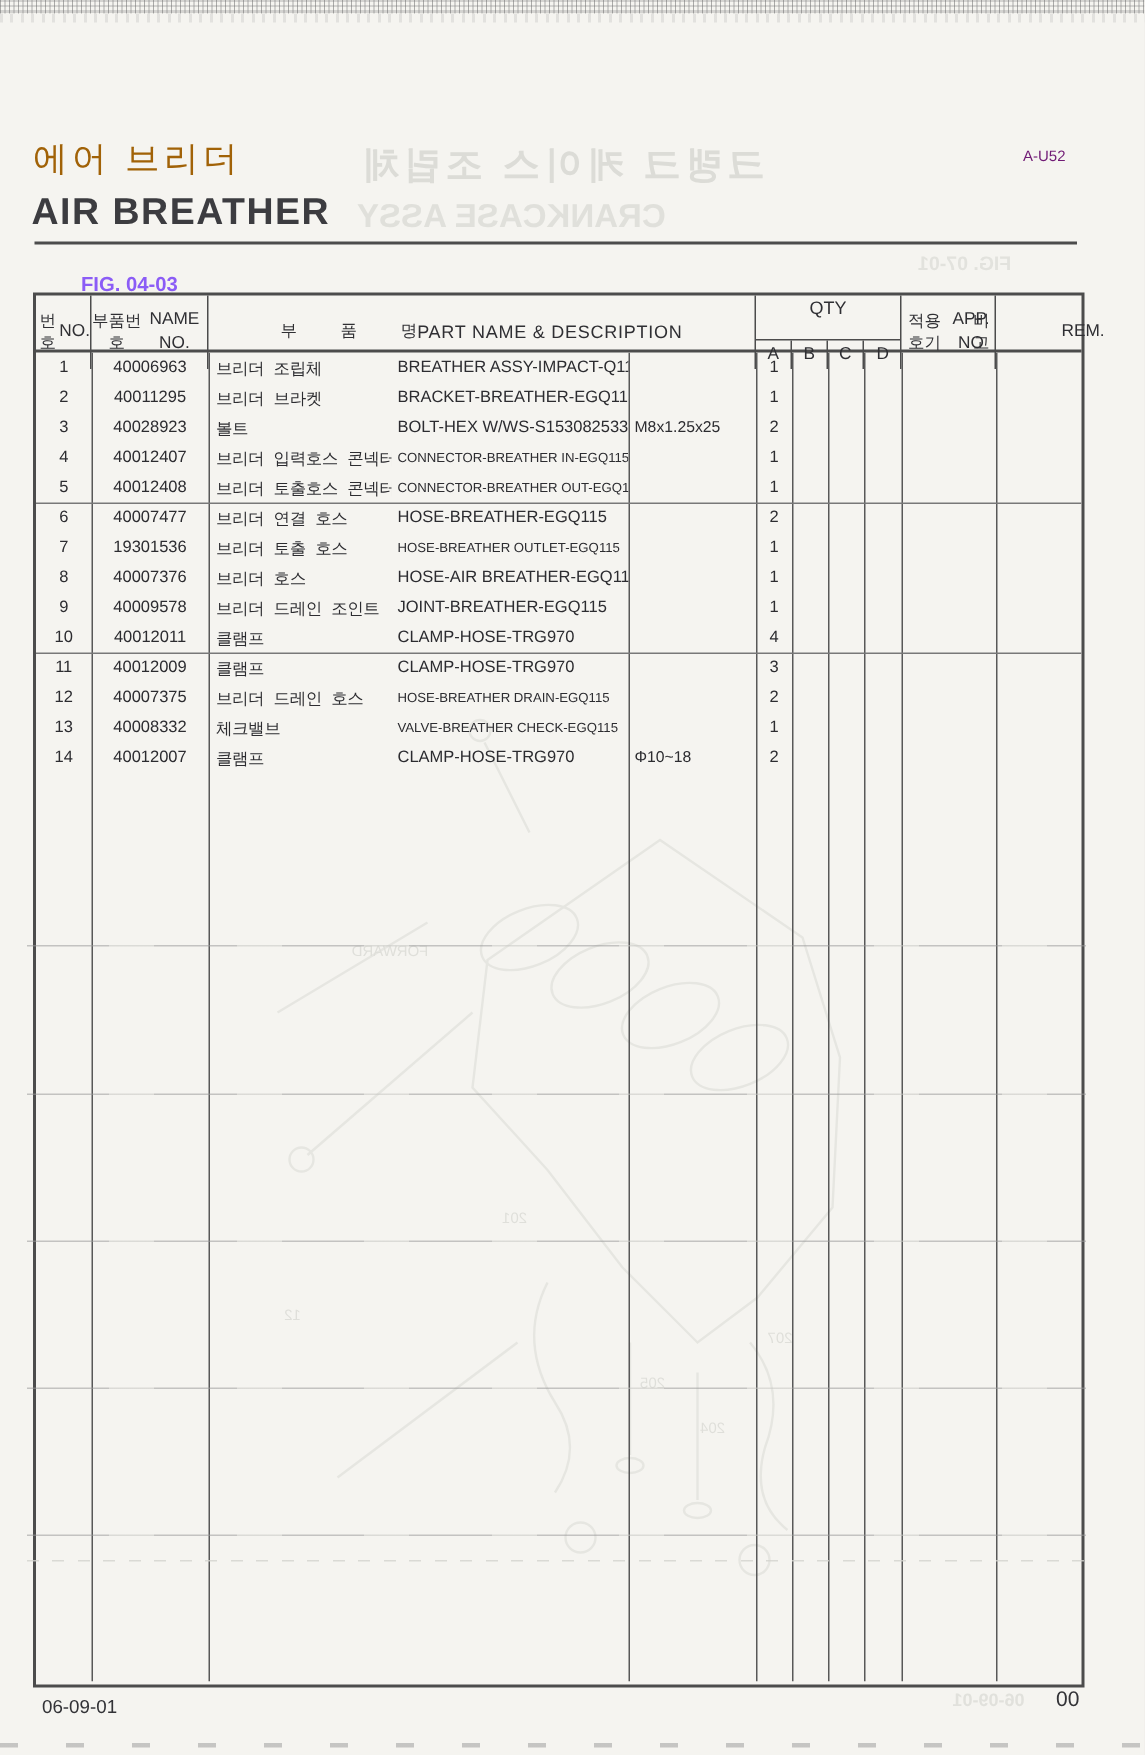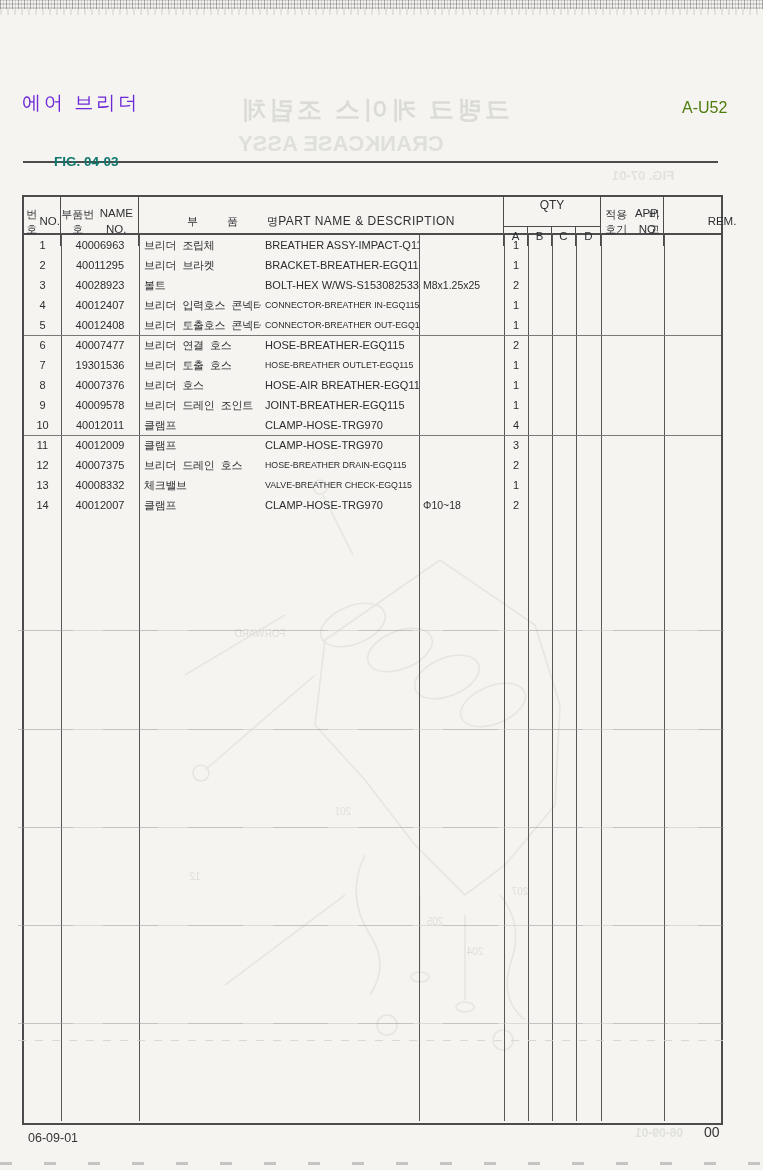--- a/index.html
+++ b/index.html
@@ -22,25 +22,25 @@
   .scan-band-top-soft {
     position:absolute; left:0; top:9px; width:763px; height:6px;
     background-image: repeating-linear-gradient(90deg, rgba(170,170,170,.25) 0 2px, transparent 2px 7px);
   }
   .scan-band-bottom {
     position:absolute; left:0; top:1162px; width:763px; height:3px;
     background-image: repeating-linear-gradient(90deg, rgba(150,150,150,.5) 0 12px, transparent 12px 44px);
   }
 
   
-  .title-kr { position:absolute; left:22px; top:90px; font-size:19px; letter-spacing:3px; color:#6d28d9; }
+  .title-kr { position:absolute; left:22px; top:90px; font-size:23px; letter-spacing:3px; color:#a16207; }
   .title-en { position:absolute; left:21px; top:127px; font-size:25px; font-weight:bold; letter-spacing:1px; color:#3c3c40; }
-  .doc-code { position:absolute; left:682px; top:99px; font-size:16px; color:#4d7c0f; }
+  .doc-code { position:absolute; left:682px; top:99px; font-size:10px; color:#701a75; }
   .title-rule { position:absolute; left:23px; top:161px; width:695px; height:2px; background:#4c4c4c; }
-  .fig-label { position:absolute; left:22px; top:154px; font-size:13.5px; font-weight:bold; color:#0f766e;padding-left:32px; }
+  .fig-label { position:absolute; left:22px; top:182px; font-size:13.5px; font-weight:bold; color:#8b5cf6;padding-left:32px; }
 
   
   .bleed { position:absolute; transform:scaleX(-1); color:#dfdfdb; white-space:nowrap; }
   .bleed-title-kr { left:238px; top:93px;  font-size:25px; font-weight:bold; letter-spacing:3px; color:#dcdcd7; }
   .bleed-title-en { left:238px; top:131px; font-size:22px; font-weight:bold; color:#e0e0db; }
   .bleed-fig      { left:612px; top:168px; font-size:13px; font-weight:bold; color:#e2e2dd; }
   .bleed-footer   { left:635px; top:1126px; font-size:12px; font-weight:bold; color:#e1e1dc; }
 
   
   .parts-table {
@@ -131,20 +131,21 @@
       <text x="-178" y="390">201</text>
       <text x="-355" y="470">207</text>
       <text x="-310" y="530">204</text>
       <text x="-270" y="500">205</text>
       <text x="-30" y="455">12</text>
     </g>
   </svg>
 
   <div class="title-kr">에어 브리더</div>
   <div class="doc-code">A-U52</div>
+  <div class="title-en">AIR BREATHER</div>
   <div class="title-rule"></div>
   <div class="fig-label">FIG. 04-03</div>
 
   <div class="parts-table">
     <div class="thead">
       <div class="hcell">
         <span class="kr">번호</span>
         <span class="en">NO.</span>
       </div>
       <div class="hcell">

